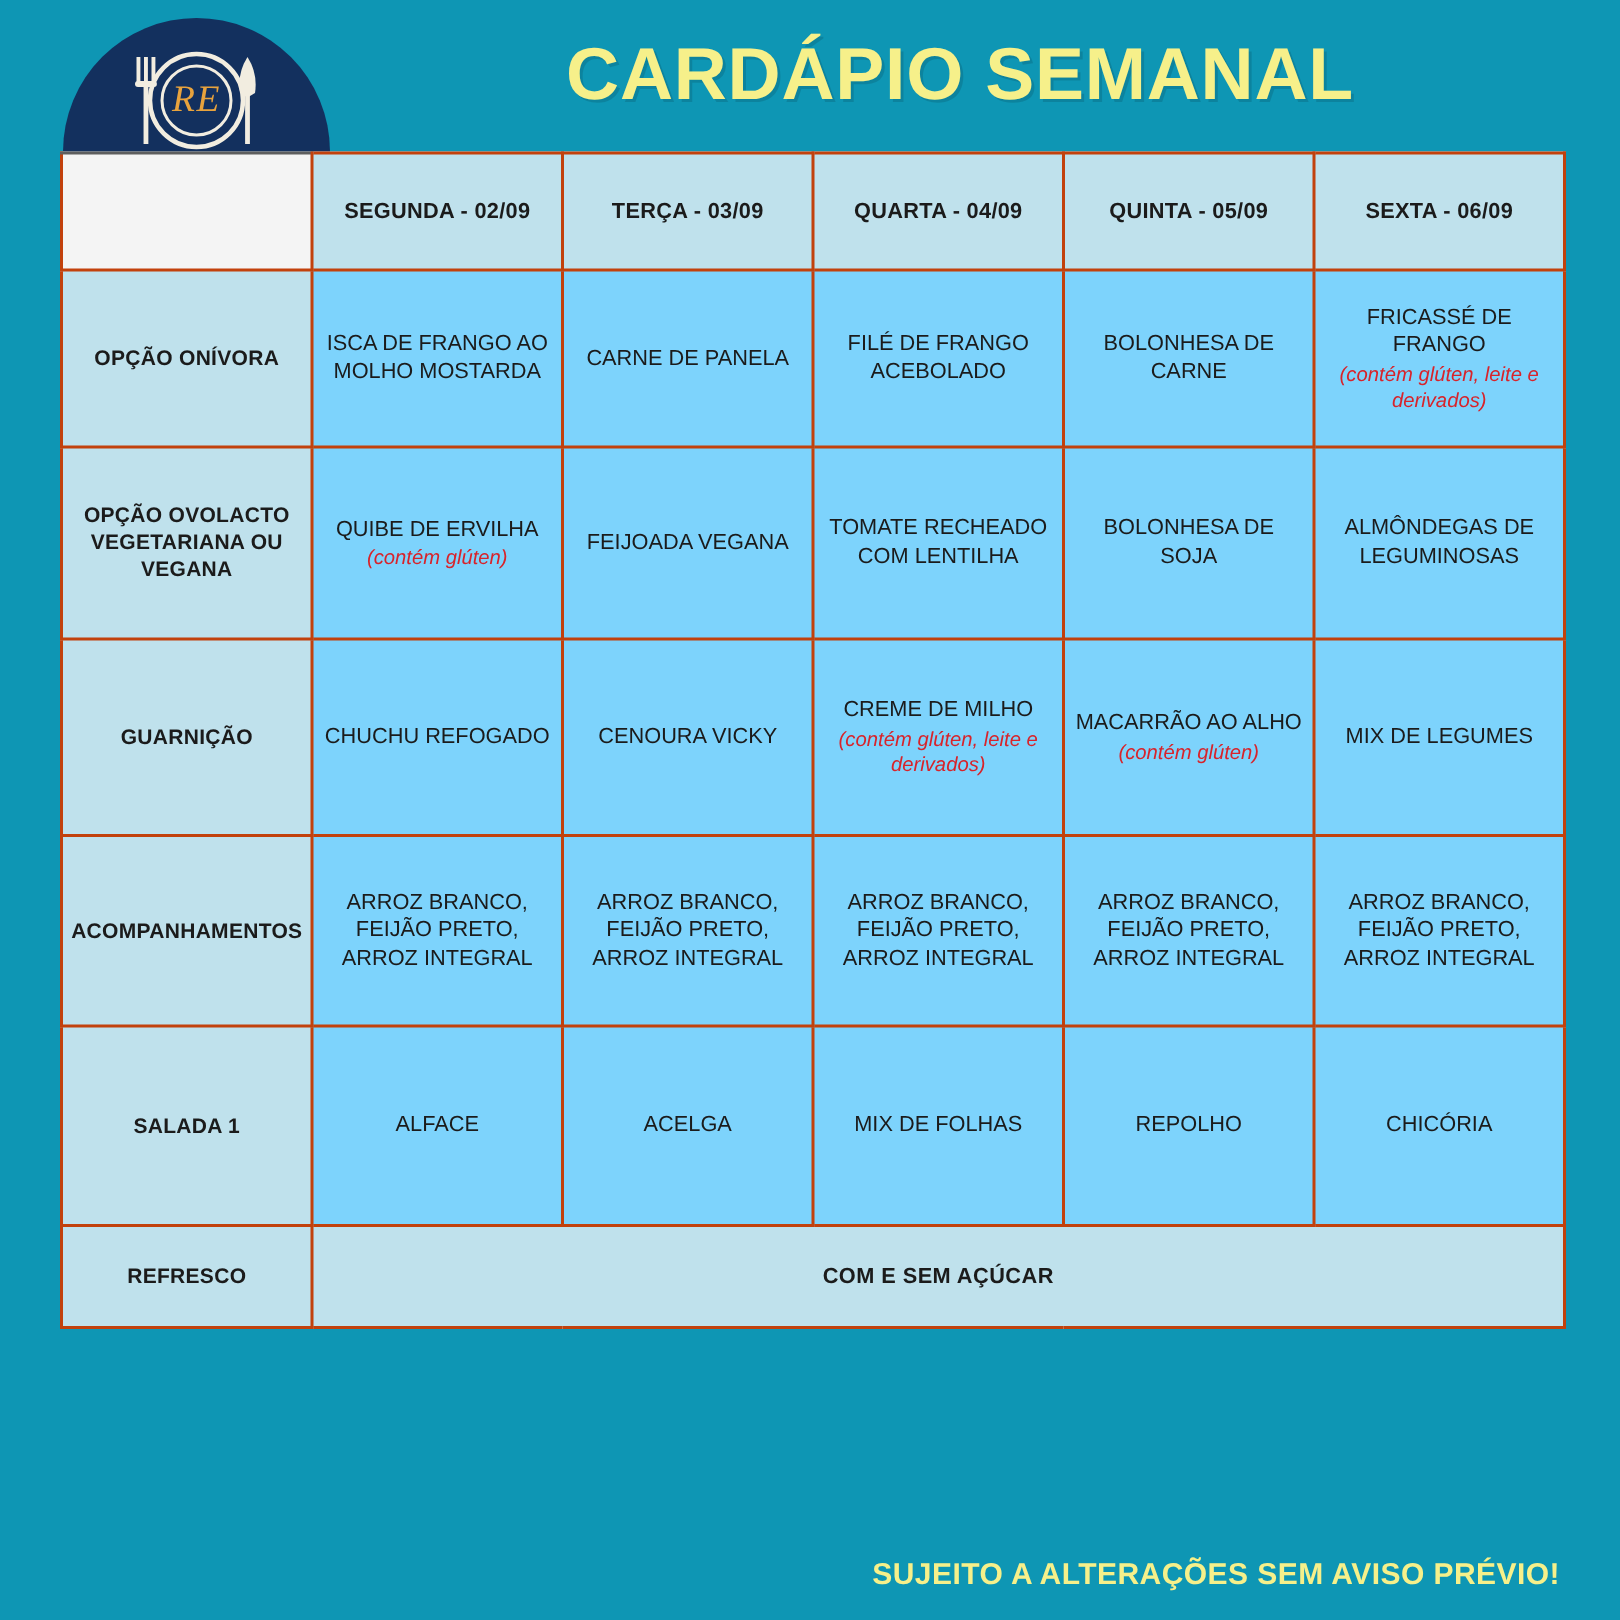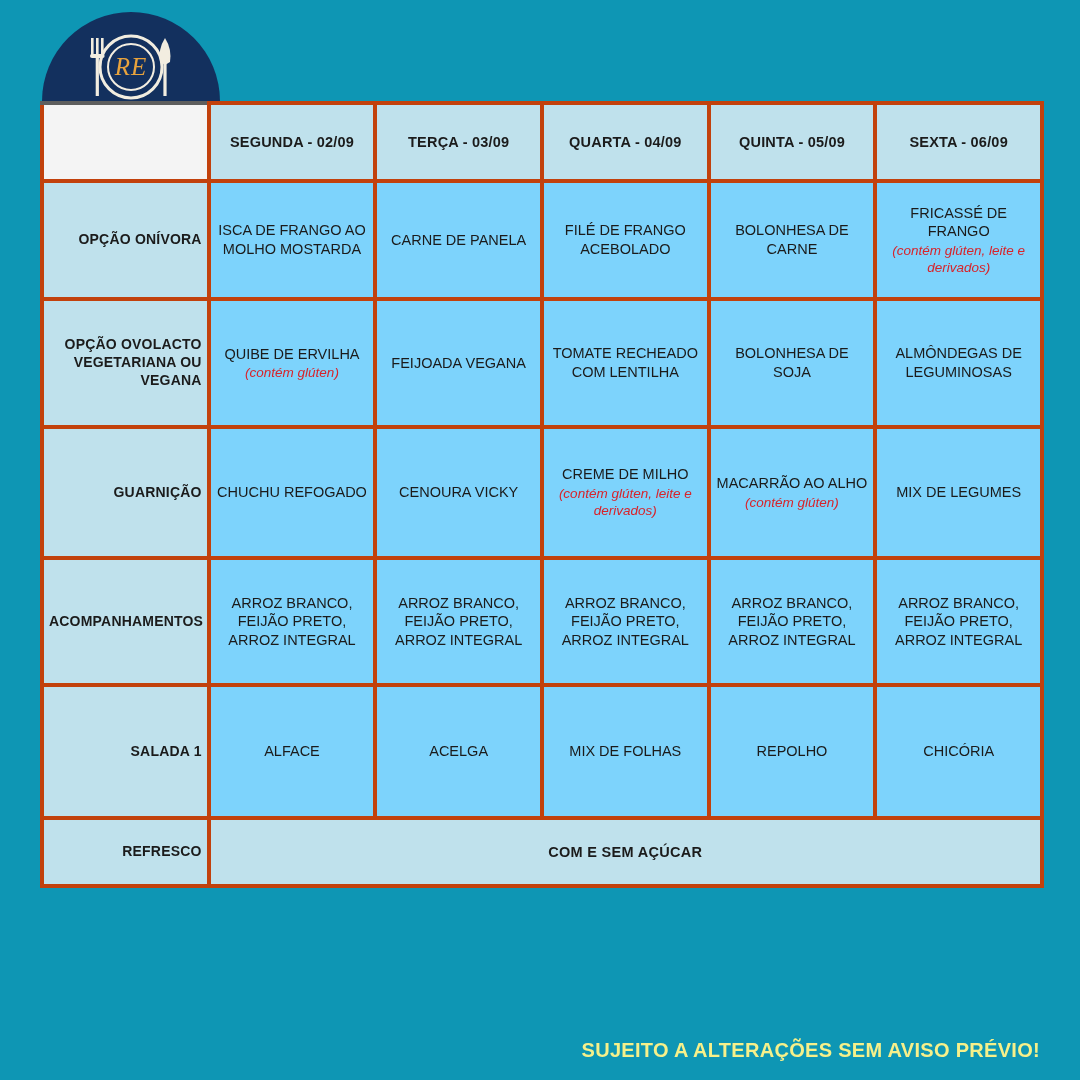--- a/index.html
+++ b/index.html
@@ -78,21 +78,21 @@
   
   .menu-table {
     position: absolute;
     left: 40px; top: 101px;
     width: 1004px;
     border-collapse: collapse;
     table-layout: fixed;
     background: #fff;
   }
   .menu-table td, .menu-table th {
-    border: 4px solid #c2410c;
+    border: 2px solid #c2410c;
     text-align: center;
     vertical-align: middle;
     font-size: 14.5px;
     color: #1b1b1b;
     padding: 6px 5px;
     line-height: 1.28;
   }
   th.corner { background: #f4f4f4; border-top-color: #5e5e5e; }
   th.dayhead {
     background: #bfe1ec;
@@ -100,21 +100,20 @@
     font-size: 14.5px;
     letter-spacing: .2px;
     height: 78px;
   }
   td.rowhead {
     background: #bfe1ec;
     font-weight: bold;
     font-size: 14px;
     letter-spacing: .2px;
     width: 184px;
-    text-align: right;
   }
   td.cell {
     background: #7dd3fc;
     font-size: 14.5px;
   }
   .cell-main { display: block; }
   .warn {
     display: block;
     color: #d8232a;
     font-style: italic;
@@ -167,20 +166,21 @@
           <path d="M95 8 q7 11 5 24 l-5 3 -5 -3 q-2 -13 5 -24 z" fill="#f2ede0"></path>
           <rect x="93.4" y="34" width="3.2" height="32" fill="#f2ede0"></rect>
         </g>
       </svg>
       <span class="logo-text-re">RE</span>
     </div>
     <div class="logo-name">Restaurante Escola</div>
     <div class="logo-sub">UNIRIO</div>
   </div>
 
+  <div class="title">CARDÁPIO SEMANAL</div>
 
   <table class="menu-table">
     <thead>
       <tr>
         <th class="corner"></th>
         <th class="dayhead">SEGUNDA - 02/09</th>
         <th class="dayhead">TERÇA - 03/09</th>
         <th class="dayhead">QUARTA - 04/09</th>
         <th class="dayhead">QUINTA - 05/09</th>
         <th class="dayhead">SEXTA - 06/09</th>

